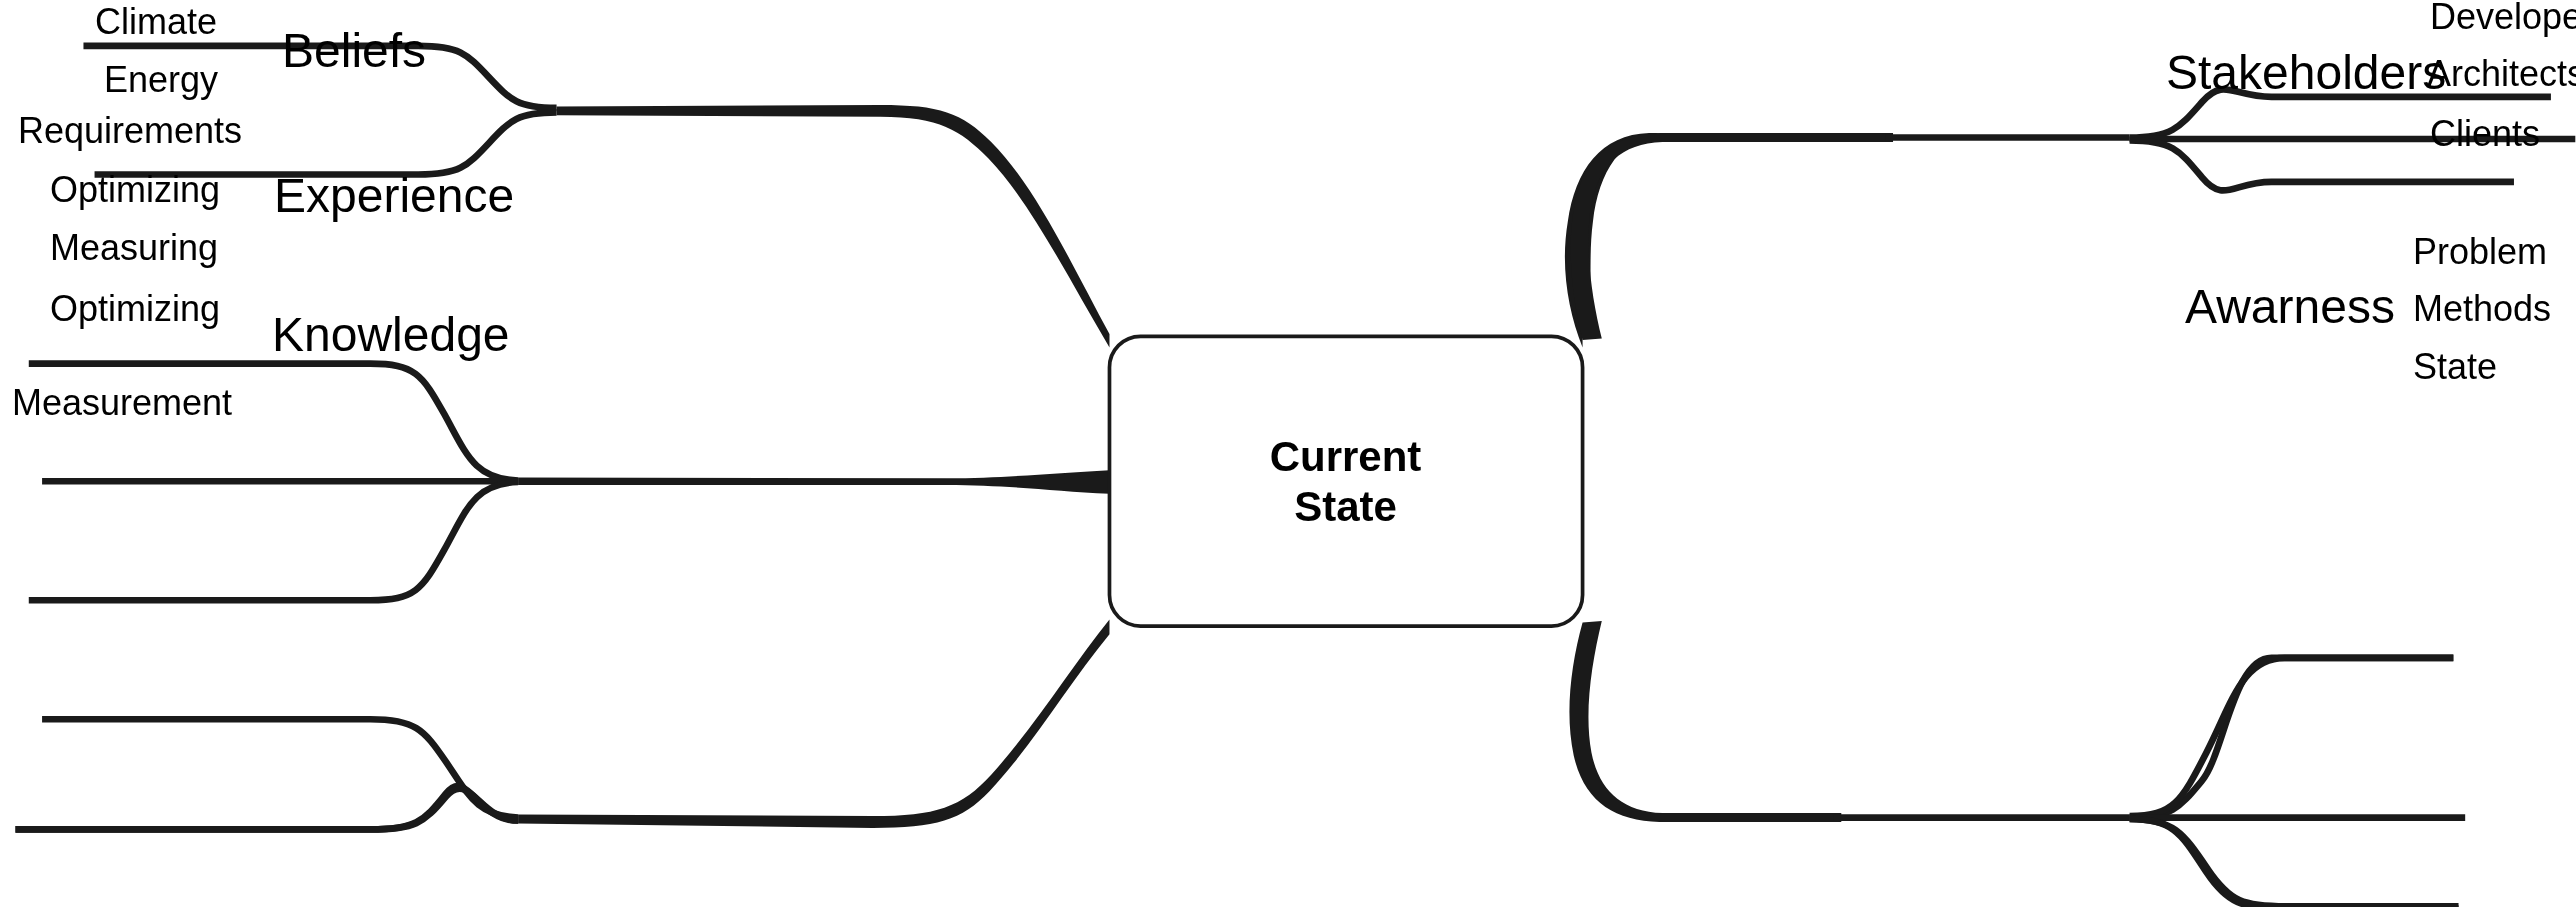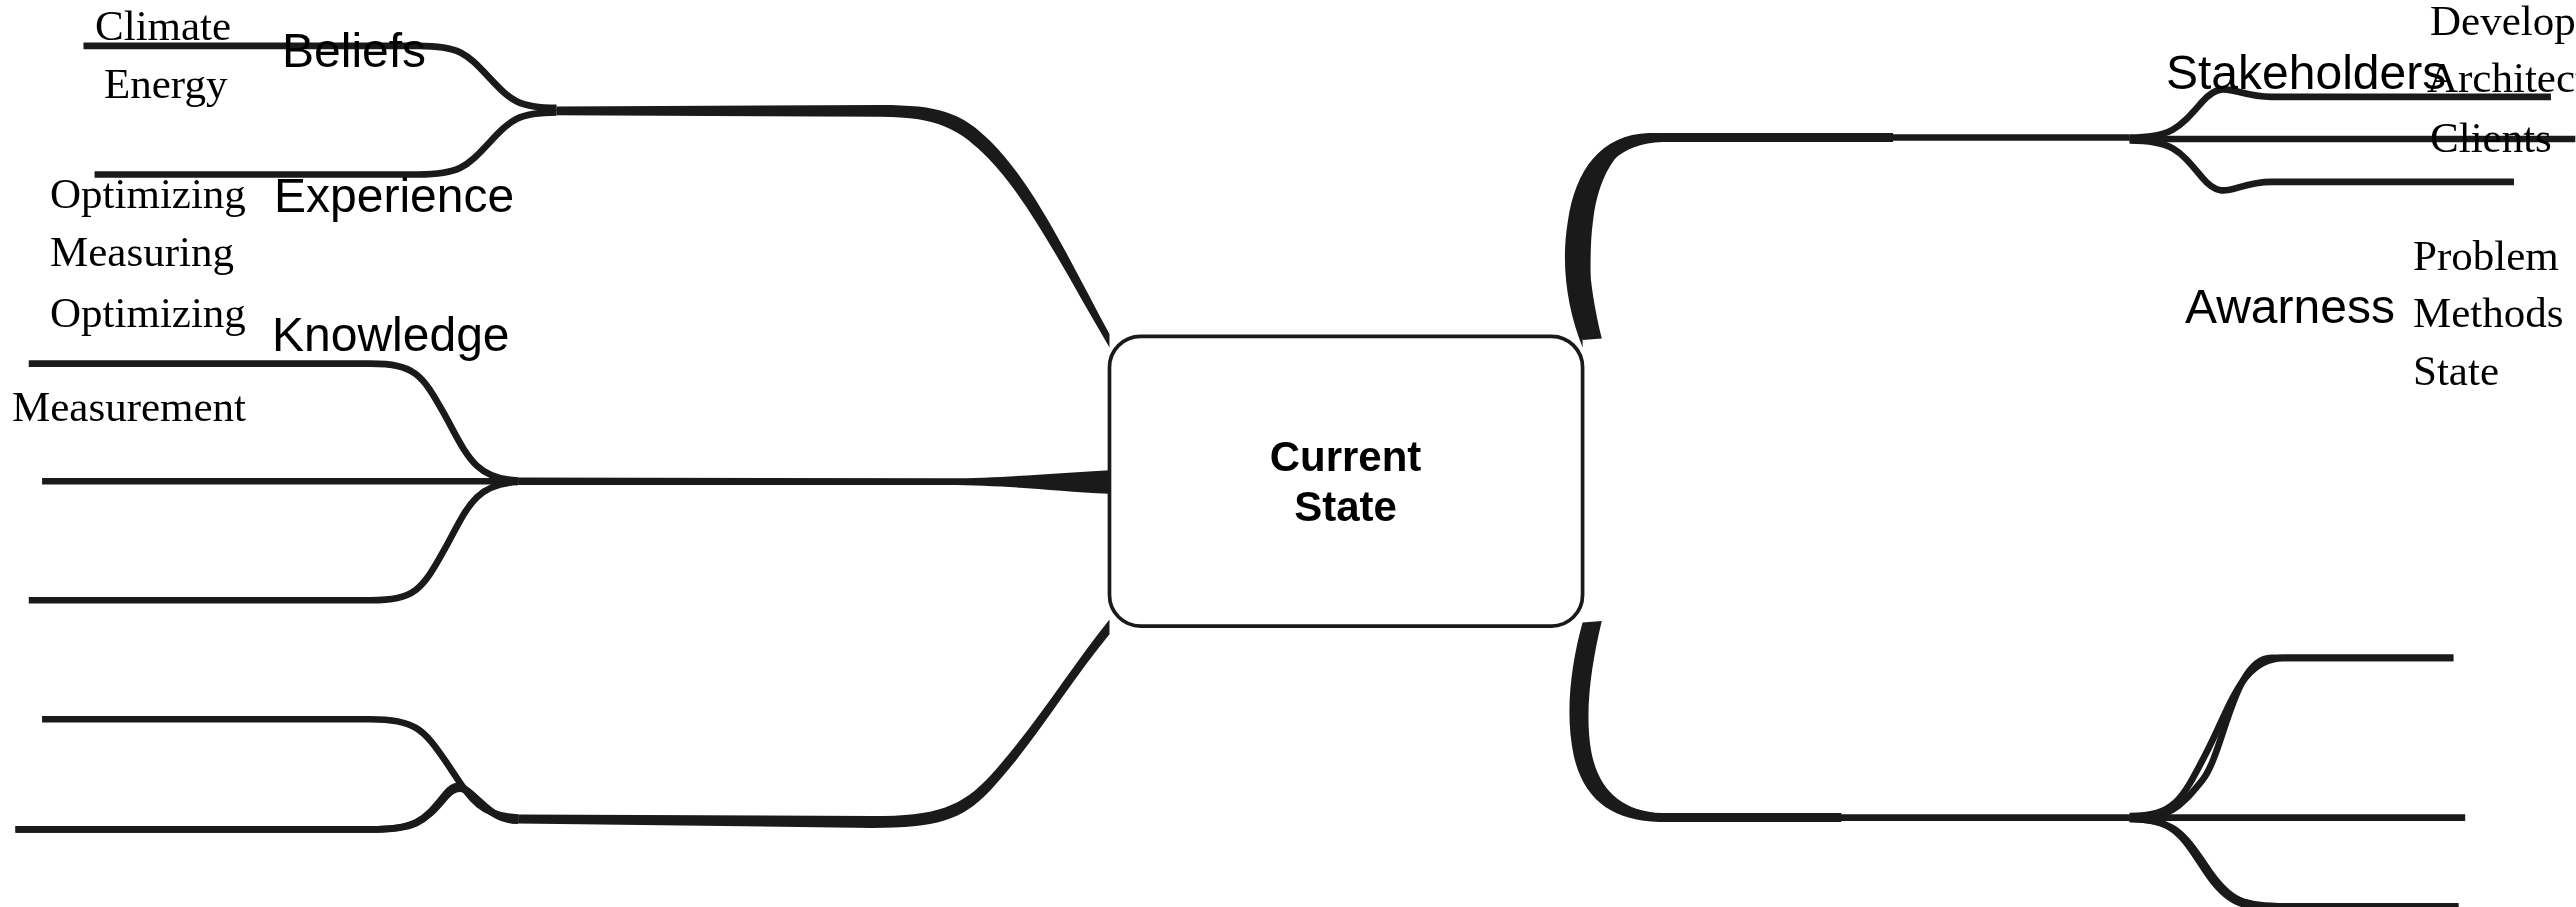--- a/index.html
+++ b/index.html
@@ -42,23 +42,22 @@
     color: #000000;
     white-space: nowrap;
     line-height: 1;
     font-family: "Liberation Sans", sans-serif;
   }
   .lbl-main {
     font-size: 48px;
     font-weight: 400;
   }
   .lbl-leaf {
-    font-size: 43px;
+    font-size: 36px;
     font-weight: 400;
-    font-family: Liberation Serif, serif;
   }
   .lbl-center {
     font-size: 42px;
     font-weight: 700;
     text-align: center;
     line-height: 1.18;
   }
   #center-node-text {
     position: absolute;
     left: 1109px;
@@ -158,20 +157,21 @@
     <path class="leaf-line" d="M 2880 1108 C 2940 1108 2950 1128 2984 1180 C 3012 1222 3032 1229 3090 1229 L 3325 1229"></path>
 
     <path class="leaf-line" d="M 2880 1108 C 2940 1108 2952 1126 2986 1176 C 3016 1220 3034 1226 3092 1226 L 3325 1226"></path>
 
   </svg>
 
   <div class="lbl lbl-leaf" style="left:95px; top:4.4px;">Climate</div>
 
   <div class="lbl lbl-leaf" style="left:104px; top:62px;">Energy</div>
 
+  <div class="lbl lbl-leaf" style="left:18px; top:113px;">Requirements</div>
 
   <div class="lbl lbl-leaf" style="left:50px; top:172px;">Optimizing</div>
 
   <div class="lbl lbl-leaf" style="left:50px; top:230px;">Measuring</div>
 
   <div class="lbl lbl-leaf" style="left:50px; top:291px;">Optimizing</div>
 
   <div class="lbl lbl-leaf" style="left:12px; top:349px;margin-top:36px;">Measurement</div>
 
   <div class="lbl lbl-main" style="left:282px; top:27px;">Beliefs</div>

